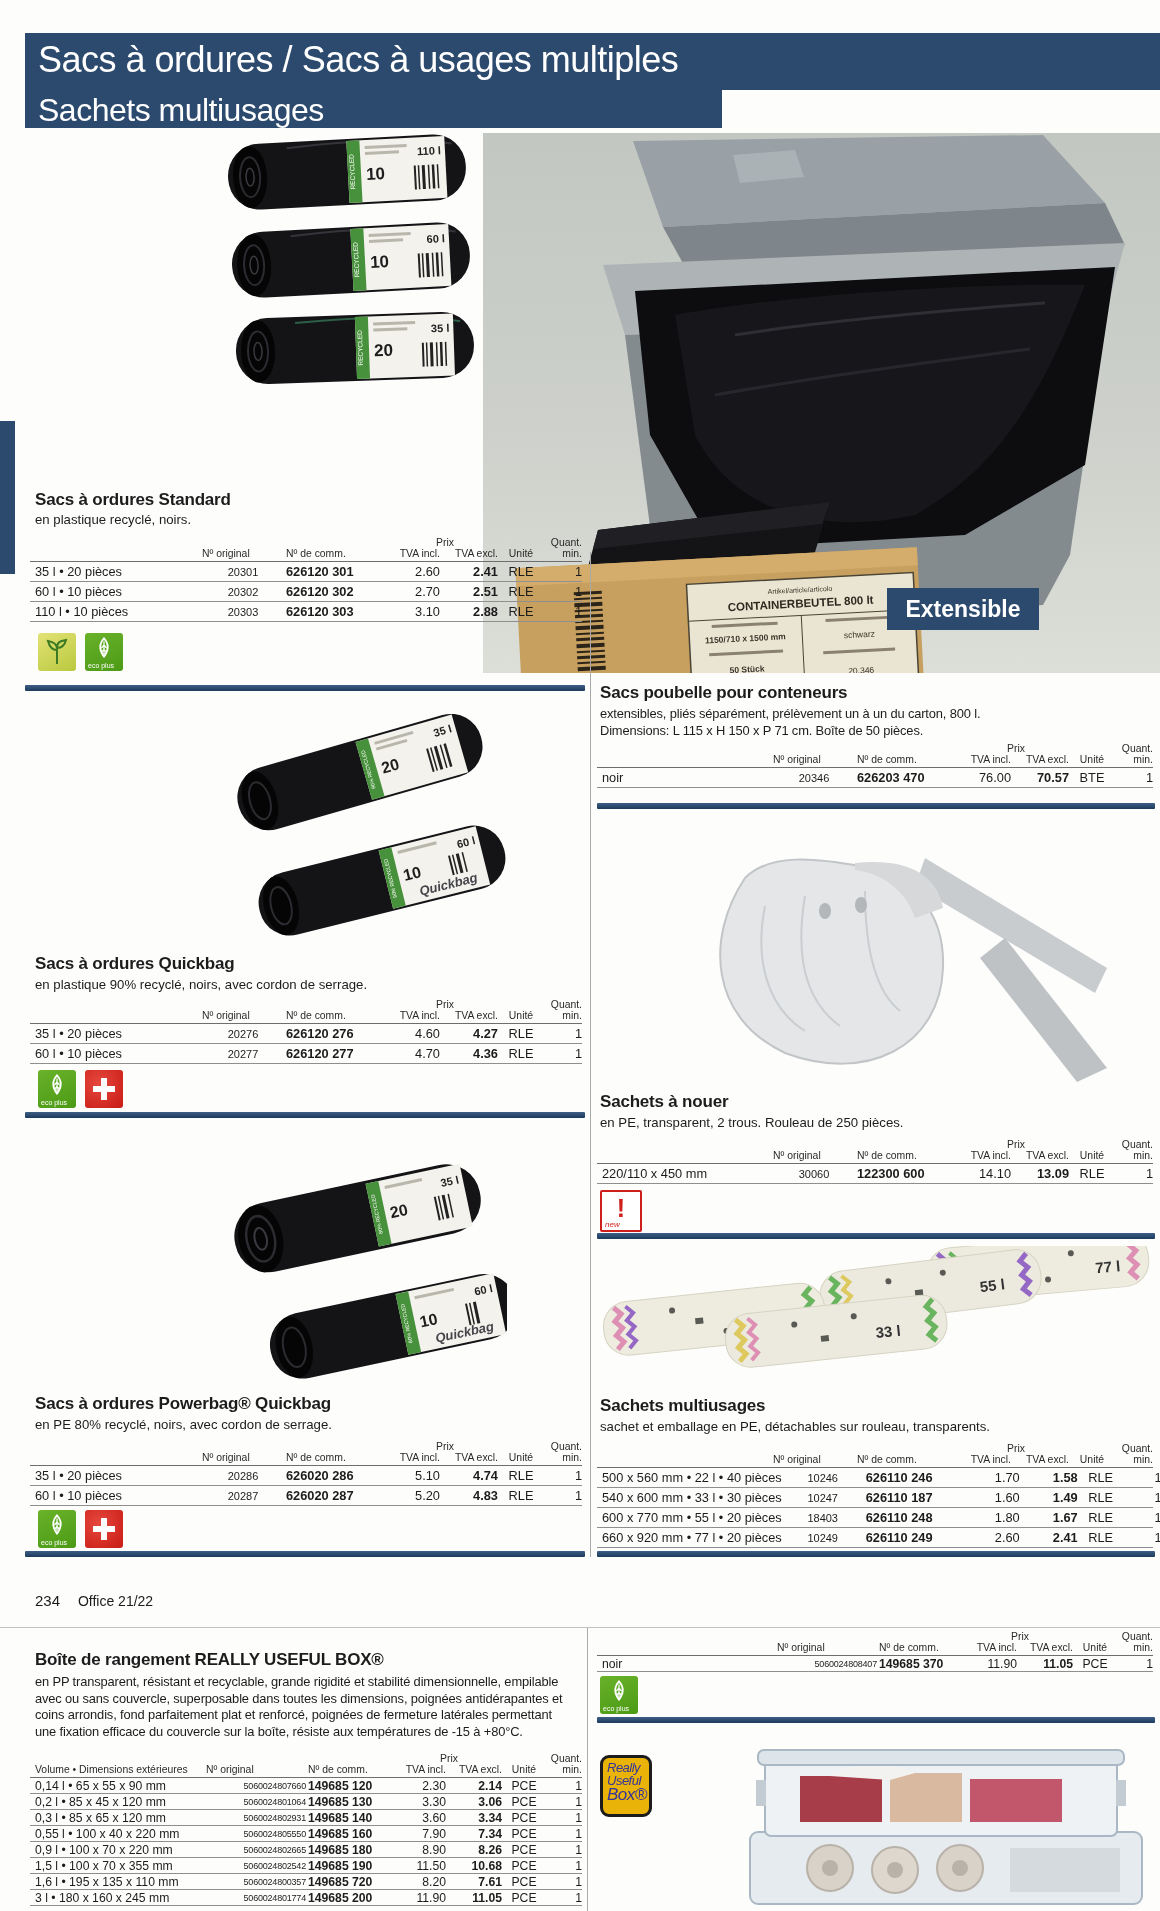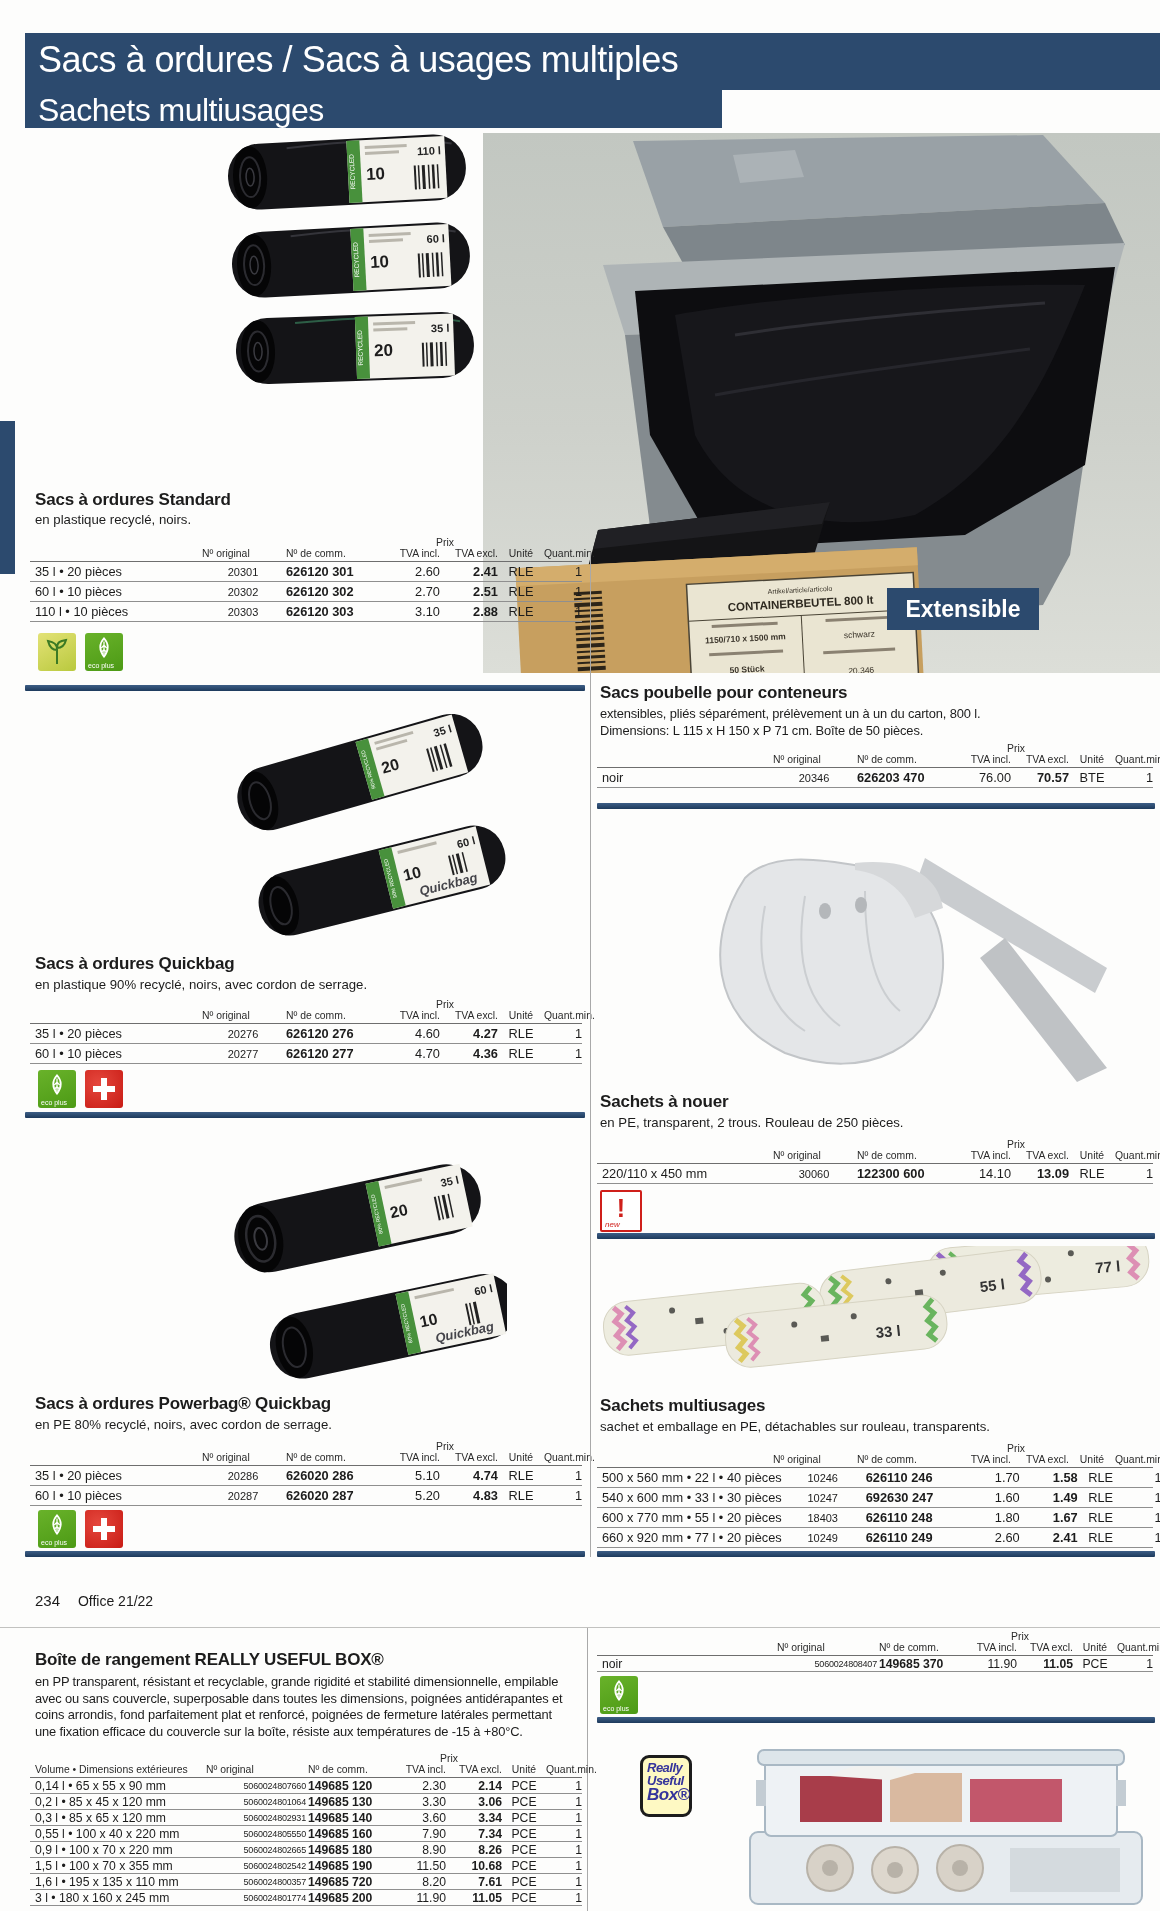--- a/index.html
+++ b/index.html
@@ -28,21 +28,21 @@
          align-items:end;height:26px;border-bottom:1px solid #6e6e6e;font-size:10.4px;color:#2a2a2a;padding-bottom:1px;}
   .hc{line-height:1.05;}
   .h-lbl{padding-left:5px;}
   .h-orig{text-align:left;}
   .h-comm{text-align:left;padding-left:2px;}
   .h-prix{display:flex;flex-direction:column;justify-content:flex-end;}
   .prix{text-align:right;padding-right:44px;}
   .tvas{display:grid;grid-template-columns:var(--c-ti) var(--c-te);}
   .tvas span{text-align:right;}
   .h-un{text-align:center;}
-  .h-mn{display:flex;align-items:flex-end;text-align:right;}
+  .h-mn{display:flex;flex-direction:column;align-items:flex-end;text-align:right;}
   .trow{display:grid;grid-template-columns:1fr var(--c-orig) var(--c-comm) var(--c-ti) var(--c-te) var(--c-un) var(--c-mn);
         align-items:center;height:19px;border-bottom:1px solid #8f8f8f;font-size:12.8px;}
   .t-small .trow{height:15px;font-size:12.2px;}
   .c-lbl{padding-left:5px;white-space:nowrap;}
   .c-orig{text-align:center;font-size:11px;}
   .t-small .c-orig{font-size:9px;text-align:right;letter-spacing:-0.2px;}
   .c-comm{font-weight:bold;padding-left:2px;white-space:nowrap;}
   .c-ti{text-align:right;}
   .c-te{text-align:right;font-weight:bold;}
   .c-un{text-align:center;}
@@ -67,23 +67,23 @@
   .cross::after{content:"";position:absolute;left:0;top:8px;width:22px;height:6px;background:#fff;}
   .new-icon{width:38px;height:38px;background:#fff;border:2px solid #cf1f1a;border-radius:2px;position:relative;}
   .bang{color:#cf1f1a;font-weight:bold;font-size:25px;text-align:center;line-height:32px;}
   .new-t{position:absolute;left:3px;bottom:1px;color:#cf1f1a;font-size:8px;font-style:italic;line-height:1;}
 
   
   .footer{font-size:14px;}
   .footer .pg{font-weight:normal;font-size:15px;margin-right:14px;}
 
   
-  .rub-logo{width:52px;height:62px;background:#fef9c3;border:3px solid #1c1c1c;border-radius:9px;
-            color:#35349b;font-weight:bold;font-style:italic;font-size:13px;line-height:0.98;
-            padding:4px 0 0 4px;box-sizing:border-box;letter-spacing:-0.5px;margin-left:40px;}
+  .rub-logo{width:52px;height:62px;background:#eab308;border:3px solid #1c1c1c;border-radius:9px;
+            color:#35349b;font-weight:normal;font-style:italic;font-size:13px;line-height:0.98;
+            padding:4px 0 0 4px;box-sizing:border-box;letter-spacing:-0.5px;}
   .rub-line3{font-size:17px;letter-spacing:-0.5px;}
 </style>
 </head>
 <body>
 
 <div class="page">
 
   <div class="abs banner banner1">
     <span>Sacs à ordures / Sacs à usages multiples</span>
   </div>
@@ -662,21 +662,21 @@
           <div class="c-comm">626110 246</div>
           <div class="c-ti">1.70</div>
           <div class="c-te">1.58</div>
           <div class="c-un">RLE</div>
           <div class="c-mn">1</div>
         </div>
 
         <div class="trow">
           <div class="c-lbl">540 x 600 mm • 33 l • 30 pièces</div>
           <div class="c-orig">10247</div>
-          <div class="c-comm">692630 247</div>
+          <div class="c-comm">626110 187</div>
           <div class="c-ti">1.60</div>
           <div class="c-te">1.49</div>
           <div class="c-un">RLE</div>
           <div class="c-mn">1</div>
         </div>
 
         <div class="trow">
           <div class="c-lbl">600 x 770 mm • 55 l • 20 pièces</div>
           <div class="c-orig">18403</div>
           <div class="c-comm">626110 248</div>

